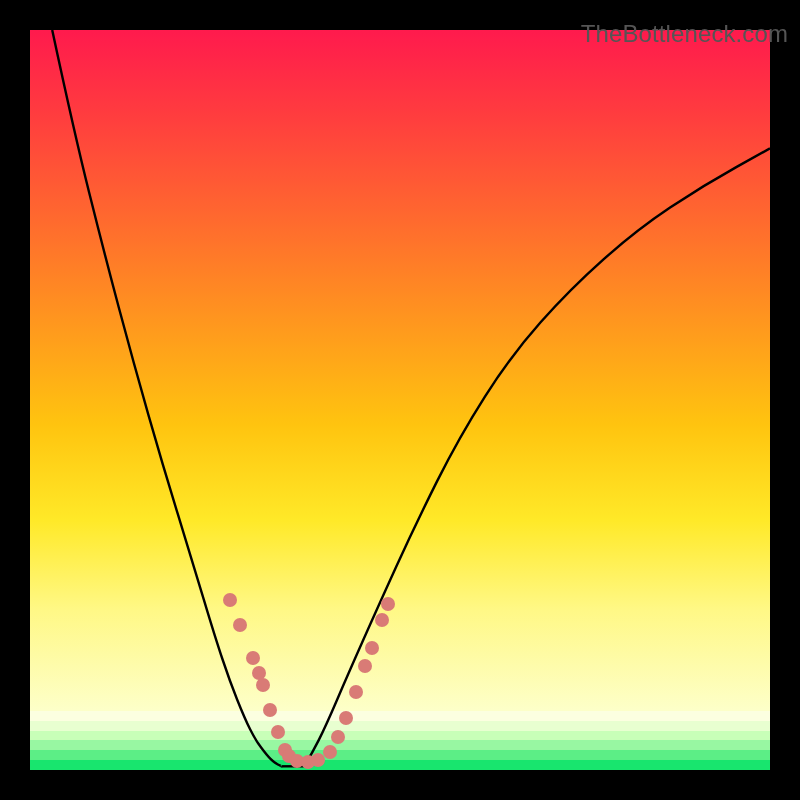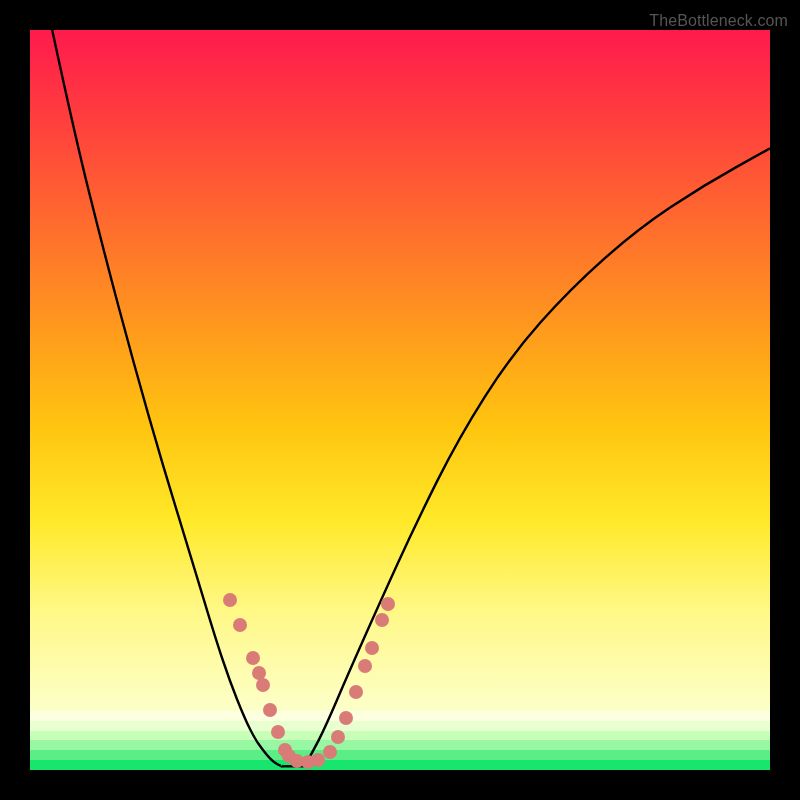--- a/index.html
+++ b/index.html
@@ -57,24 +57,24 @@
   }
   .gradient-stripes > div {
     flex: 1 1 0;
   }
   .curve-svg {
     position: absolute;
     inset: 0;
   }
   .watermark {
     position: absolute;
-    top: 12px;
+    top: 20px;
     right: 12px;
     color: #555;
-    font-size: 16px;
+    font-size: 24px;
     letter-spacing: 0.1px;
     font-weight: 500;
   }
 </style>
 </head>
 <body>
 
 <div class="frame">
 
   <div class="plot-area">

